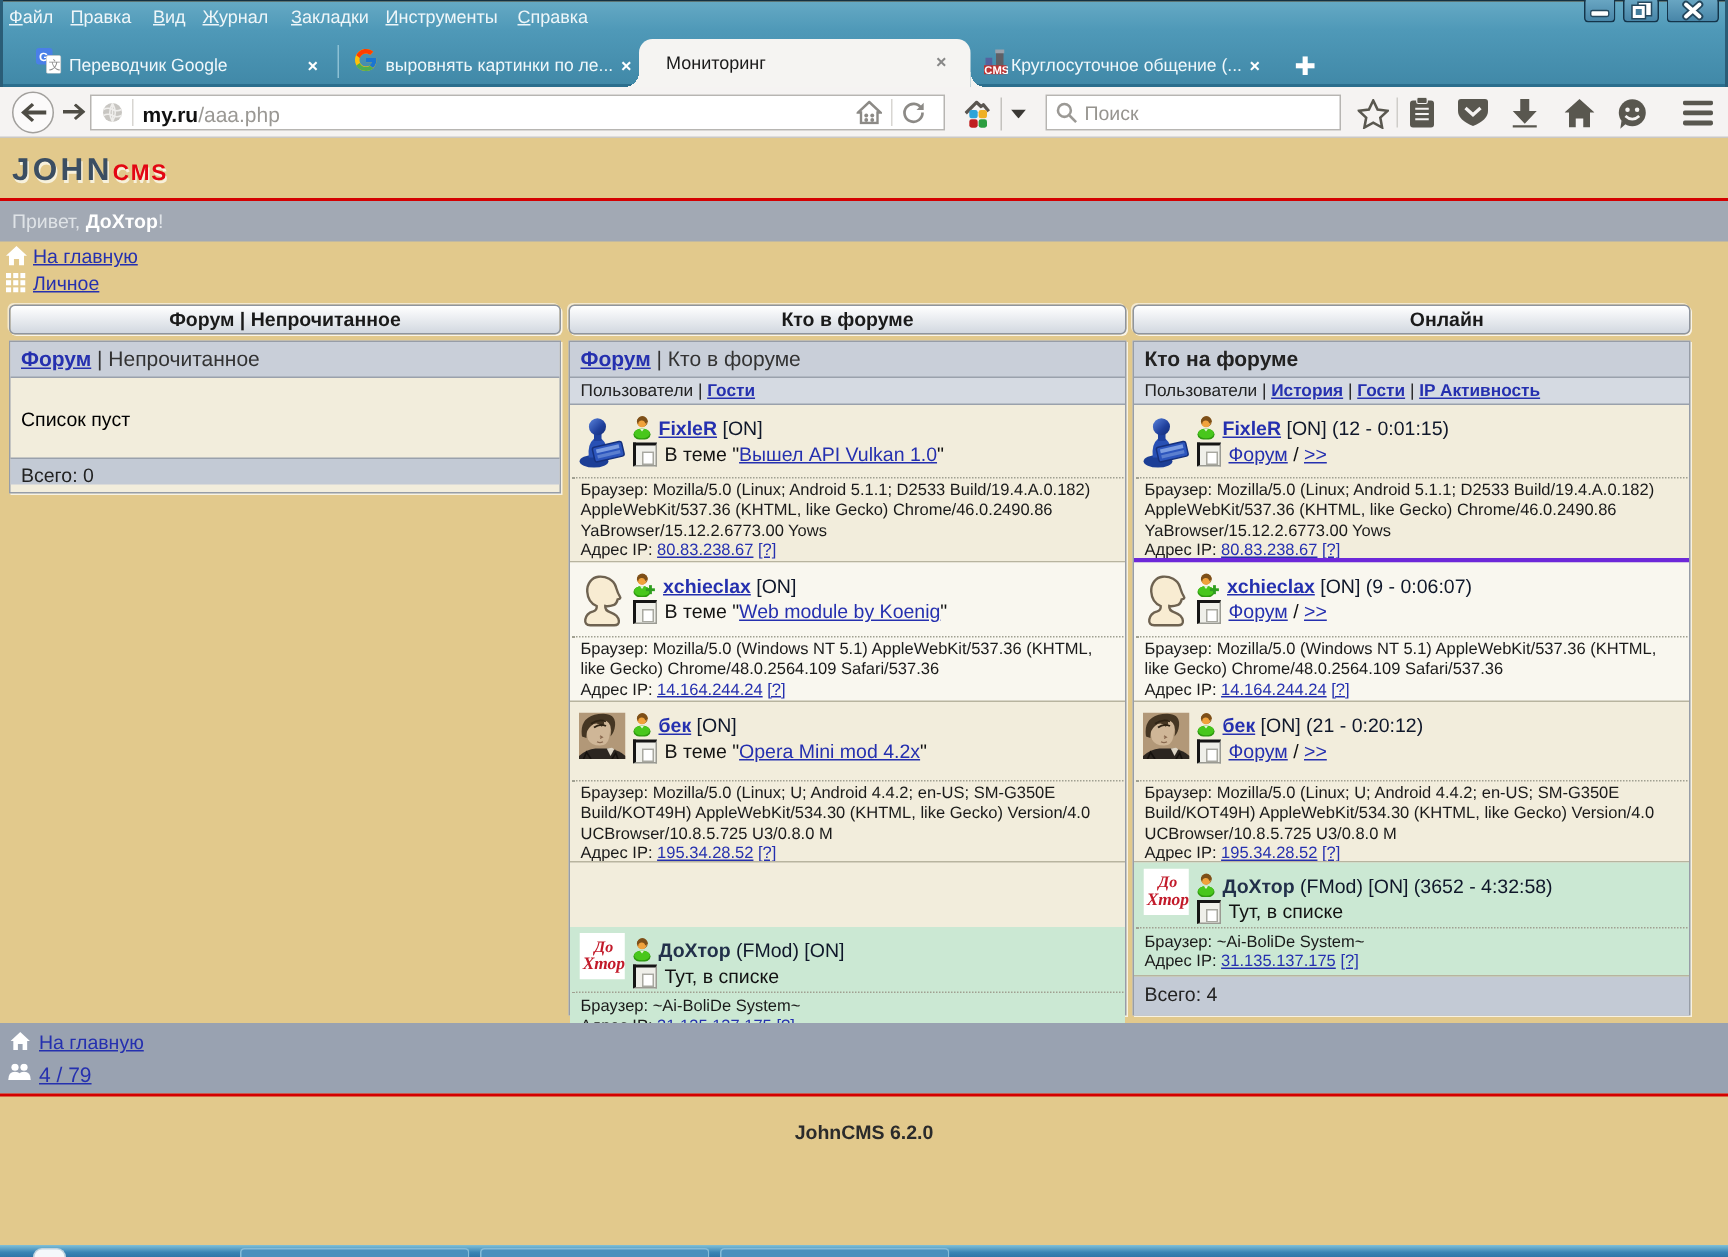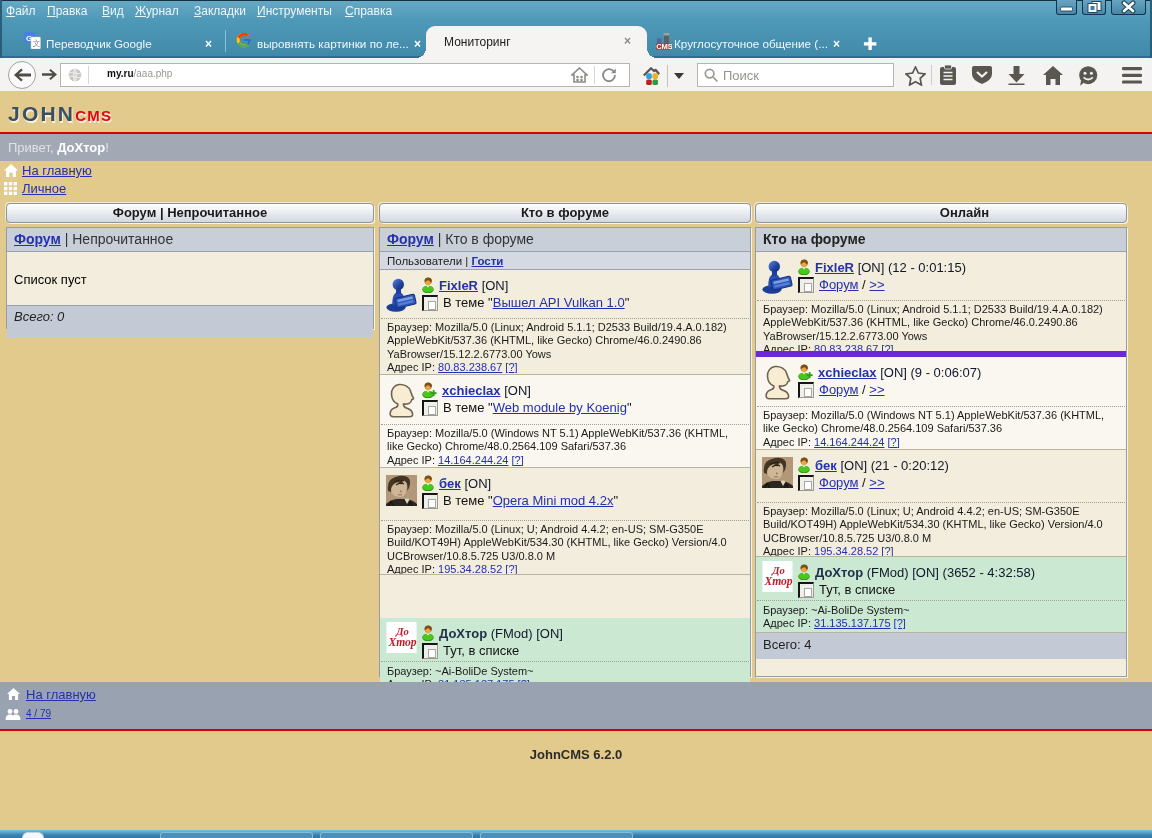--- a/index.html
+++ b/index.html
@@ -174,21 +174,21 @@
     <path d="M8.6 0 L7.2 1.4 L10.6 4.3 L0 4.3 L0 6.7 L10.6 6.7 L7.2 9.6 L8.6 11 L15 5.5 Z" fill="#4e4c45"></path>
   </svg>
 
   <div style="position:absolute;left:60px;top:5px;width:570px;height:24px;background:#fff;
     border:1px solid #b7b5b2;"></div>
   <svg style="position:absolute;left:68px;top:10px" width="14" height="14" viewBox="0 0 14 14">
     <circle cx="7" cy="7" r="6.3" fill="#c8c6c2"></circle>
     <path d="M1 5 Q4 3.4 7 5 Q10 6.6 13 5 M1 9 Q4 7.4 7 9 Q10 10.6 13 9 M7 .7 L7 13.3 M7 .7 Q3.4 7 7 13.3 M7 .7 Q10.6 7 7 13.3" stroke="#efeeec" stroke-width="1" fill="none"></path>
   </svg>
   <div style="position:absolute;left:88px;top:8px;width:1px;height:18px;background:#d8d6d2;"></div>
-  <span style="position:absolute;left:107px;top:10px;font-size:10px;color:#111;font-weight:bold;">my.ru<span style="color:#9a9894;font-weight:normal;">/aaa.php</span></span>
+  <span style="position:absolute;left:95px;top:10px;font-size:14px;color:#111;font-weight:bold;">my.ru<span style="color:#9a9894;font-weight:normal;">/aaa.php</span></span>
   <svg style="position:absolute;left:571px;top:9px" width="17" height="16" viewBox="0 0 17 16">
     <path d="M8.5 1 L16 8 L14 8 L14 15 L3 15 L3 8 L1 8 Z" fill="none" stroke="#8c8a86" stroke-width="1.6"></path>
     <circle cx="6.5" cy="10" r="1.3" fill="#8c8a86"></circle>
       <circle cx="10.5" cy="10" r="1.3" fill="#8c8a86"></circle>
     <circle cx="6.5" cy="13" r="1.3" fill="#8c8a86"></circle>
       <circle cx="10.5" cy="13" r="1.3" fill="#8c8a86"></circle>
   </svg>
   <div style="position:absolute;left:594px;top:8px;width:1px;height:18px;background:#d8d6d2;"></div>
   <svg style="position:absolute;left:601px;top:9px" width="16" height="16" viewBox="0 0 16 16">
     <path d="M13.2 5.2 A6 6 0 1 0 14 8" fill="none" stroke="#8c8a86" stroke-width="1.8"></path>
@@ -272,21 +272,21 @@
   </svg>
   <a style="position:absolute;left:22px;top:88px;font-size:13px;" href="#">Личное</a>
 
   <div class="hdr" style="left:6px;width:368px;">Форум | Непрочитанное</div>
   <div class="hdr" style="left:379px;width:372px;">Кто в форуме</div>
   <div class="hdr" style="left:755px;width:372px;padding-left:47px;">Онлайн</div>
 
   <div class="panel" style="left:6px;top:134px;width:368px;height:102px;">
     <div class="subhead"><a href="#" style="font-weight:bold;">Форум</a> <span style="color:#333">| Непрочитанное</span></div>
     <div style="height:54px;border-bottom:1px solid #9aa1ac;font-size:13px;padding:20px 0 0 7px;">Список пуст</div>
-    <div class="foot" style="height:32px;padding-top:3px;font-style:italic;">Всего: 0</div>
+    <div class="foot" style="height:17px;padding-top:3px;">Всего: 0</div>
   </div>
 
   <div class="panel" style="left:379px;top:134px;width:372px;height:450px;">
     <div class="subhead"><a href="#" style="font-weight:bold;">Форум</a> <span style="color:#333">| Кто в форуме</span></div>
     <div class="userrow">Пользователи | <a href="#">Гости</a></div>
     <div class="entry" style="height:105px;background:#f2eddc;border-bottom:1px solid #b8b49f;">
       <svg class="av" width="31" height="36" viewBox="0 0 31 36">
           <use href="#stamp"></use>
         </svg>
       <div class="l1"><svg class="pico" width="12" height="16" viewBox="0 0 12 16">
@@ -329,21 +329,22 @@
           </svg><b style="color:#22304a;">ДоХтор</b> <span class="on">(FMod) [ON]</span></div>
       <div class="l2"><span class="cbico"></span><span class="vteme">Тут, в списке</span></div>
       <div class="dotted" style="top:43px;"></div>
       <div class="binfo" style="top:47px;">Браузер: ~Ai-BoliDe System~<br>Адрес IP: <a href="#">31.135.137.175</a> <a href="#">[?]</a></div>
     </div>
     <div class="foot" style="height:26px;">Всего: 4</div>
   </div>
 
   <div class="panel" style="left:755px;top:134px;width:372px;height:450px;">
     <div class="subhead"><b>Кто на форуме</b></div>
-    <div class="entry" style="height:105px;background:#f2eddc;border-bottom:6px solid #6d28d9;">
+    <div class="userrow">Пользователи | <a href="#">История</a> | <a href="#">Гости</a> | <a href="#">IP Активность</a></div>
+    <div class="entry" style="height:105px;background:#f2eddc;border-bottom:3px solid #6d28d9;">
       <svg class="av" width="31" height="36" viewBox="0 0 31 36">
           <use href="#stamp"></use>
         </svg>
       <div class="l1"><svg class="pico" width="12" height="16" viewBox="0 0 12 16">
             <use href="#person"></use>
           </svg><a href="#" class="uname">FixleR</a> <span class="on">[ON] (12 - 0:01:15)</span></div>
       <div class="l2"><span class="cbico"></span><span class="vteme"><a href="#">Форум</a> / <a href="#">&gt;&gt;</a></span></div>
       <div class="dotted" style="top:48px;"></div>
       <div class="binfo" style="top:51px;">Браузер: Mozilla/5.0 (Linux; Android 5.1.1; D2533 Build/19.4.A.0.182) AppleWebKit/537.36 (KHTML, like Gecko) Chrome/46.0.2490.86 YaBrowser/15.12.2.6773.00 Yows<br>Адрес IP: <a href="#">80.83.238.67</a> <a href="#">[?]</a></div>
     </div>
@@ -389,21 +390,21 @@
     <svg style="position:absolute;left:7px;top:6px" width="13" height="12" viewBox="0 0 14 13">
       <path d="M7 0 L14 6.5 L12 6.5 L12 13 L8.7 13 L8.7 8.7 L5.3 8.7 L5.3 13 L2 13 L2 6.5 L0 6.5 Z" fill="#fff"></path>
     </svg>
     <a style="position:absolute;left:26px;top:5px;font-size:13px;" href="#">На главную</a>
     <svg style="position:absolute;left:5px;top:27px" width="16" height="11" viewBox="0 0 16 11">
       <circle cx="5" cy="2.5" r="2.4" fill="#fff"></circle>
         <circle cx="11" cy="2.5" r="2.4" fill="#fff"></circle>
       <path d="M0.5 11 Q0.5 5.5 5 5.5 Q9.5 5.5 9.5 11 Z" fill="#fff"></path>
       <path d="M6.5 11 Q6.5 5.5 11 5.5 Q15.5 5.5 15.5 11 Z" fill="#fff"></path>
     </svg>
-    <a style="position:absolute;left:26px;top:26px;font-size:10px;" href="#">4 / 79</a>
+    <a style="position:absolute;left:26px;top:26px;font-size:14px;" href="#">4 / 79</a>
   </div>
   <div style="position:absolute;left:0;top:636px;width:1152px;height:2px;background:#d40000;"></div>
   <div style="position:absolute;left:0;top:654px;width:1152px;text-align:center;font-size:13px;font-weight:bold;color:#2b2b2b;">JohnCMS 6.2.0</div>
 </div>
 <div id="taskbar">
   <div style="position:absolute;left:22px;top:2px;width:22px;height:6px;border-radius:11px 11px 0 0;background:#f4f8fb;border:1px solid #c2d4de;border-bottom:none;"></div>
   <div style="position:absolute;left:160px;top:2px;width:153px;height:6px;border-radius:3px 3px 0 0;background:#4a90bd;border:1px solid #85bcd8;border-bottom:none;"></div>
   <div style="position:absolute;left:320px;top:2px;width:153px;height:6px;border-radius:3px 3px 0 0;background:#4a90bd;border:1px solid #85bcd8;border-bottom:none;"></div>
   <div style="position:absolute;left:480px;top:2px;width:153px;height:6px;border-radius:3px 3px 0 0;background:#4a90bd;border:1px solid #85bcd8;border-bottom:none;"></div>
 </div>

